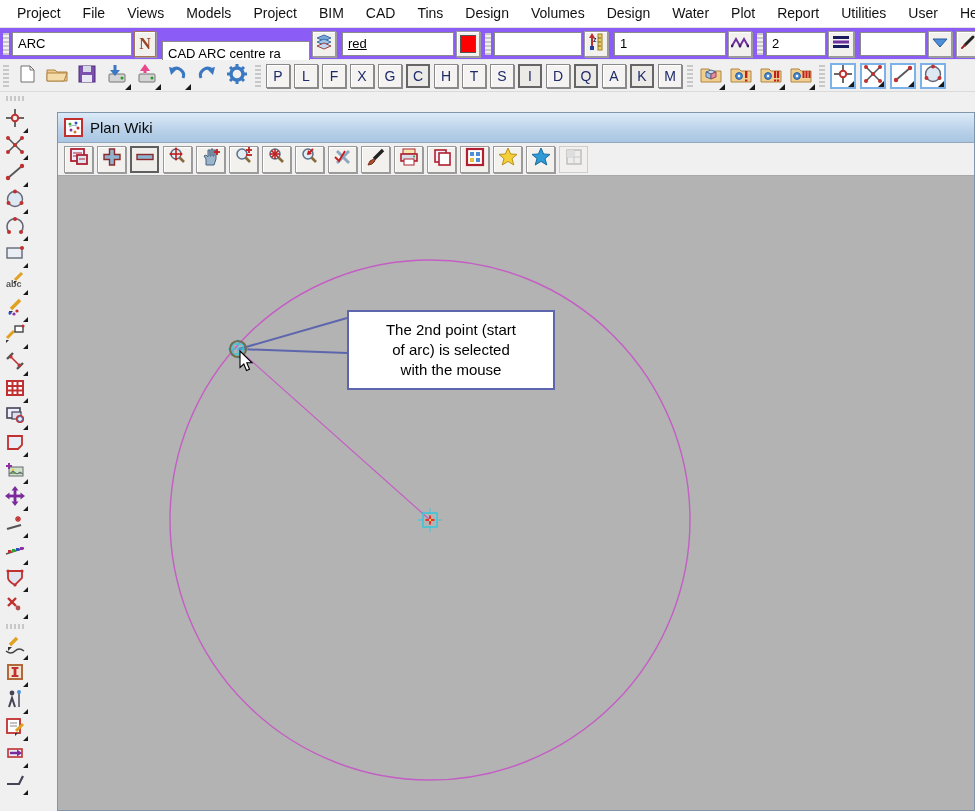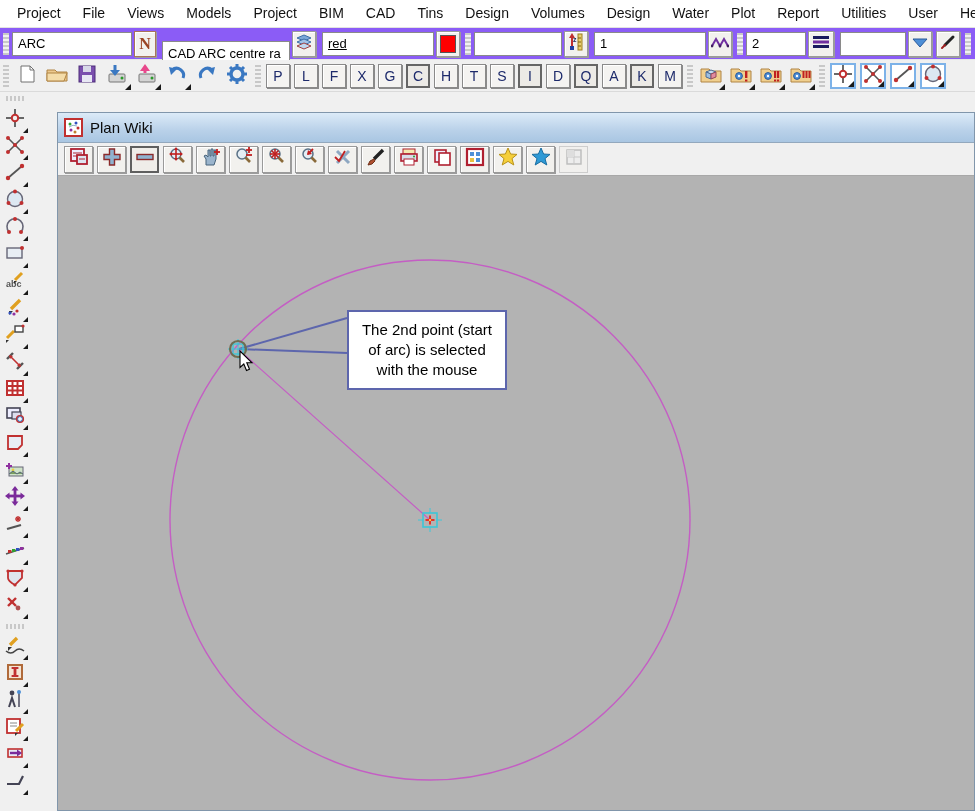--- a/index.html
+++ b/index.html
@@ -99,21 +99,21 @@
       <div class="menu-item">Utilities</div>
       <div class="menu-item">User</div>
       <div class="menu-item">Help</div>
     </div>
 </div>
 
 <div class="tb1">
   <div class="grip"></div>
   <input class="field" style="width: 120px;" value="ARC">
   <button class="sqbtn nbtn" style="width:22px">N</button>
-  <input class="field" style="width: 128px; margin-left: 4px; margin-top: 19px;" value="CAD ARC centre ra">
+  <input class="field" style="width: 148px; margin-left: 4px; margin-top: 19px;" value="CAD ARC centre ra">
   <button class="sqbtn">
     <span>
       <svg width="18" height="16" viewBox="0 0 18 16">
         <polygon points="9,1 16,4 9,7 2,4" fill="#7aa7d8" stroke="#3c6ea8" stroke-width="1"></polygon>
         <polygon points="9,5 16,8 9,11 2,8" fill="#9fc2e8" stroke="#3c6ea8" stroke-width="1"></polygon>
         <polygon points="9,9 16,12 9,15 2,12" fill="#c0d8f0" stroke="#a04040" stroke-width="1"></polygon>
       </svg></span>
   </button>
   <input class="field" style="width: 112px; margin-left: 4px; text-decoration: underline;" value="red">
   <button class="sqbtn">
@@ -763,19 +763,19 @@
         <line x1="0" y1="-10" x2="0" y2="10"></line>
           <line x1="-10" y1="0" x2="10" y2="0"></line>
         <rect x="-5" y="-5" width="10" height="10" fill="none" stroke-width="1.4"></rect>
         <circle id="d-ring" cx="0" cy="0" r="8" fill="none" stroke-width="2.2" stroke="#6e6e52"></circle>
       </g>
 
       <g id="d-cursor" transform="translate(182,175)">
         <polygon points="0,0 0,16.5 3.8,13 6.5,19.5 9.5,18.2 6.8,11.8 12,11.8" fill="#fff" stroke="#000" stroke-width="1.1"></polygon>
       </g>
     </svg>
-    <div class="callout" id="callout-box" style="left: 289px; top: 134px; width: 160px; height: 80px; border-color: rgb(93, 102, 173);">
+    <div class="callout" id="callout-box" style="left: 289px; top: 134px; width: 208px; height: 80px; border-color: rgb(93, 102, 173);">
       <div>The 2nd point (start</div>
       <div>of arc) is selected</div>
       <div>with the mouse</div>
     </div>
   </div>
 </div>
 
 </body></html>

